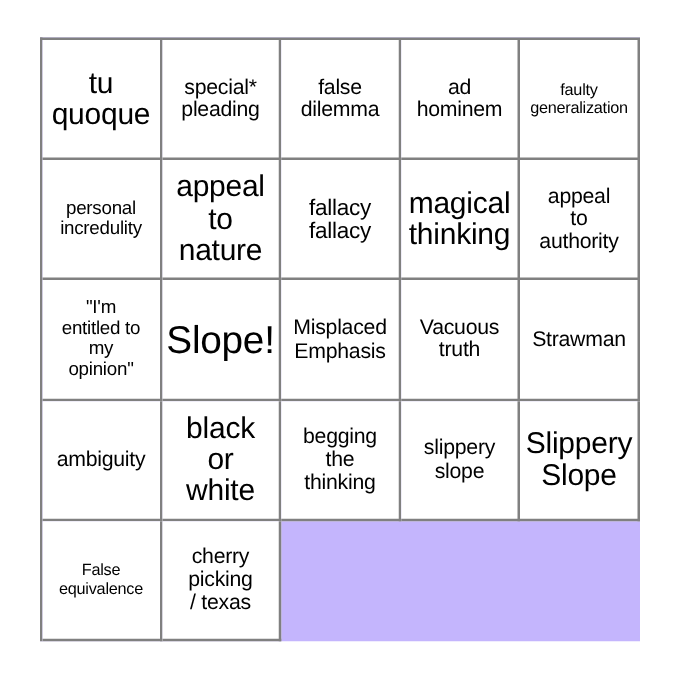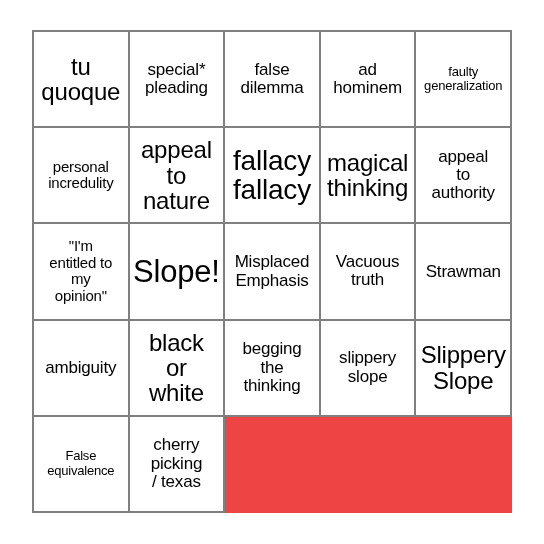--- a/index.html
+++ b/index.html
@@ -29,21 +29,21 @@
     left: 32px;
     top: 30px;
     width: 480px;
     height: 483px;
     box-sizing: border-box;
     display: grid;
     grid-template-columns: repeat(5, 1fr);
     grid-template-rows: repeat(5, 1fr);
     border-top: 2px solid #808080;
     border-left: 2px solid #808080;
-    background: #ef4444;
+    background: #c4b5fd;
   }
 
   .bingo-cell {
     box-sizing: border-box;
     border-right: 2px solid #808080;
     border-bottom: 2px solid #808080;
     background: #ffffff;
     display: flex;
     align-items: center;
     justify-content: center;
@@ -61,21 +61,21 @@
     word-wrap: break-word;
     letter-spacing: -0.2px;
   }
 
   
   .bingo-cell[data-size="xs"]  .cell-text { font-size: 13px; line-height: 1.12; }
   .bingo-cell[data-size="s"]   .cell-text { font-size: 15px; line-height: 1.10; }
   .bingo-cell[data-size="m"]   .cell-text { font-size: 17px; line-height: 1.12; }
   .bingo-cell[data-size="l"]   .cell-text { font-size: 17px; line-height: 1.08; }
   .bingo-cell[data-size="xl"]  .cell-text { font-size: 24px; line-height: 1.06; }
-  .bingo-cell[data-size="xxl"] .cell-text { font-size: 28px; line-height: 1.04; }
+  .bingo-cell[data-size="xxl"] .cell-text { font-size: 18px; line-height: 1.04; }
   .bingo-cell[data-size="free"] .cell-text { font-size: 31px; line-height: 1.02; }
 </style>
 </head>
 <body>
 
 <div id="card-wrap">
   <div id="bingo-card">
       <div class="bingo-cell" data-size="xl">
         <span class="cell-text">tu
 quoque</span>

